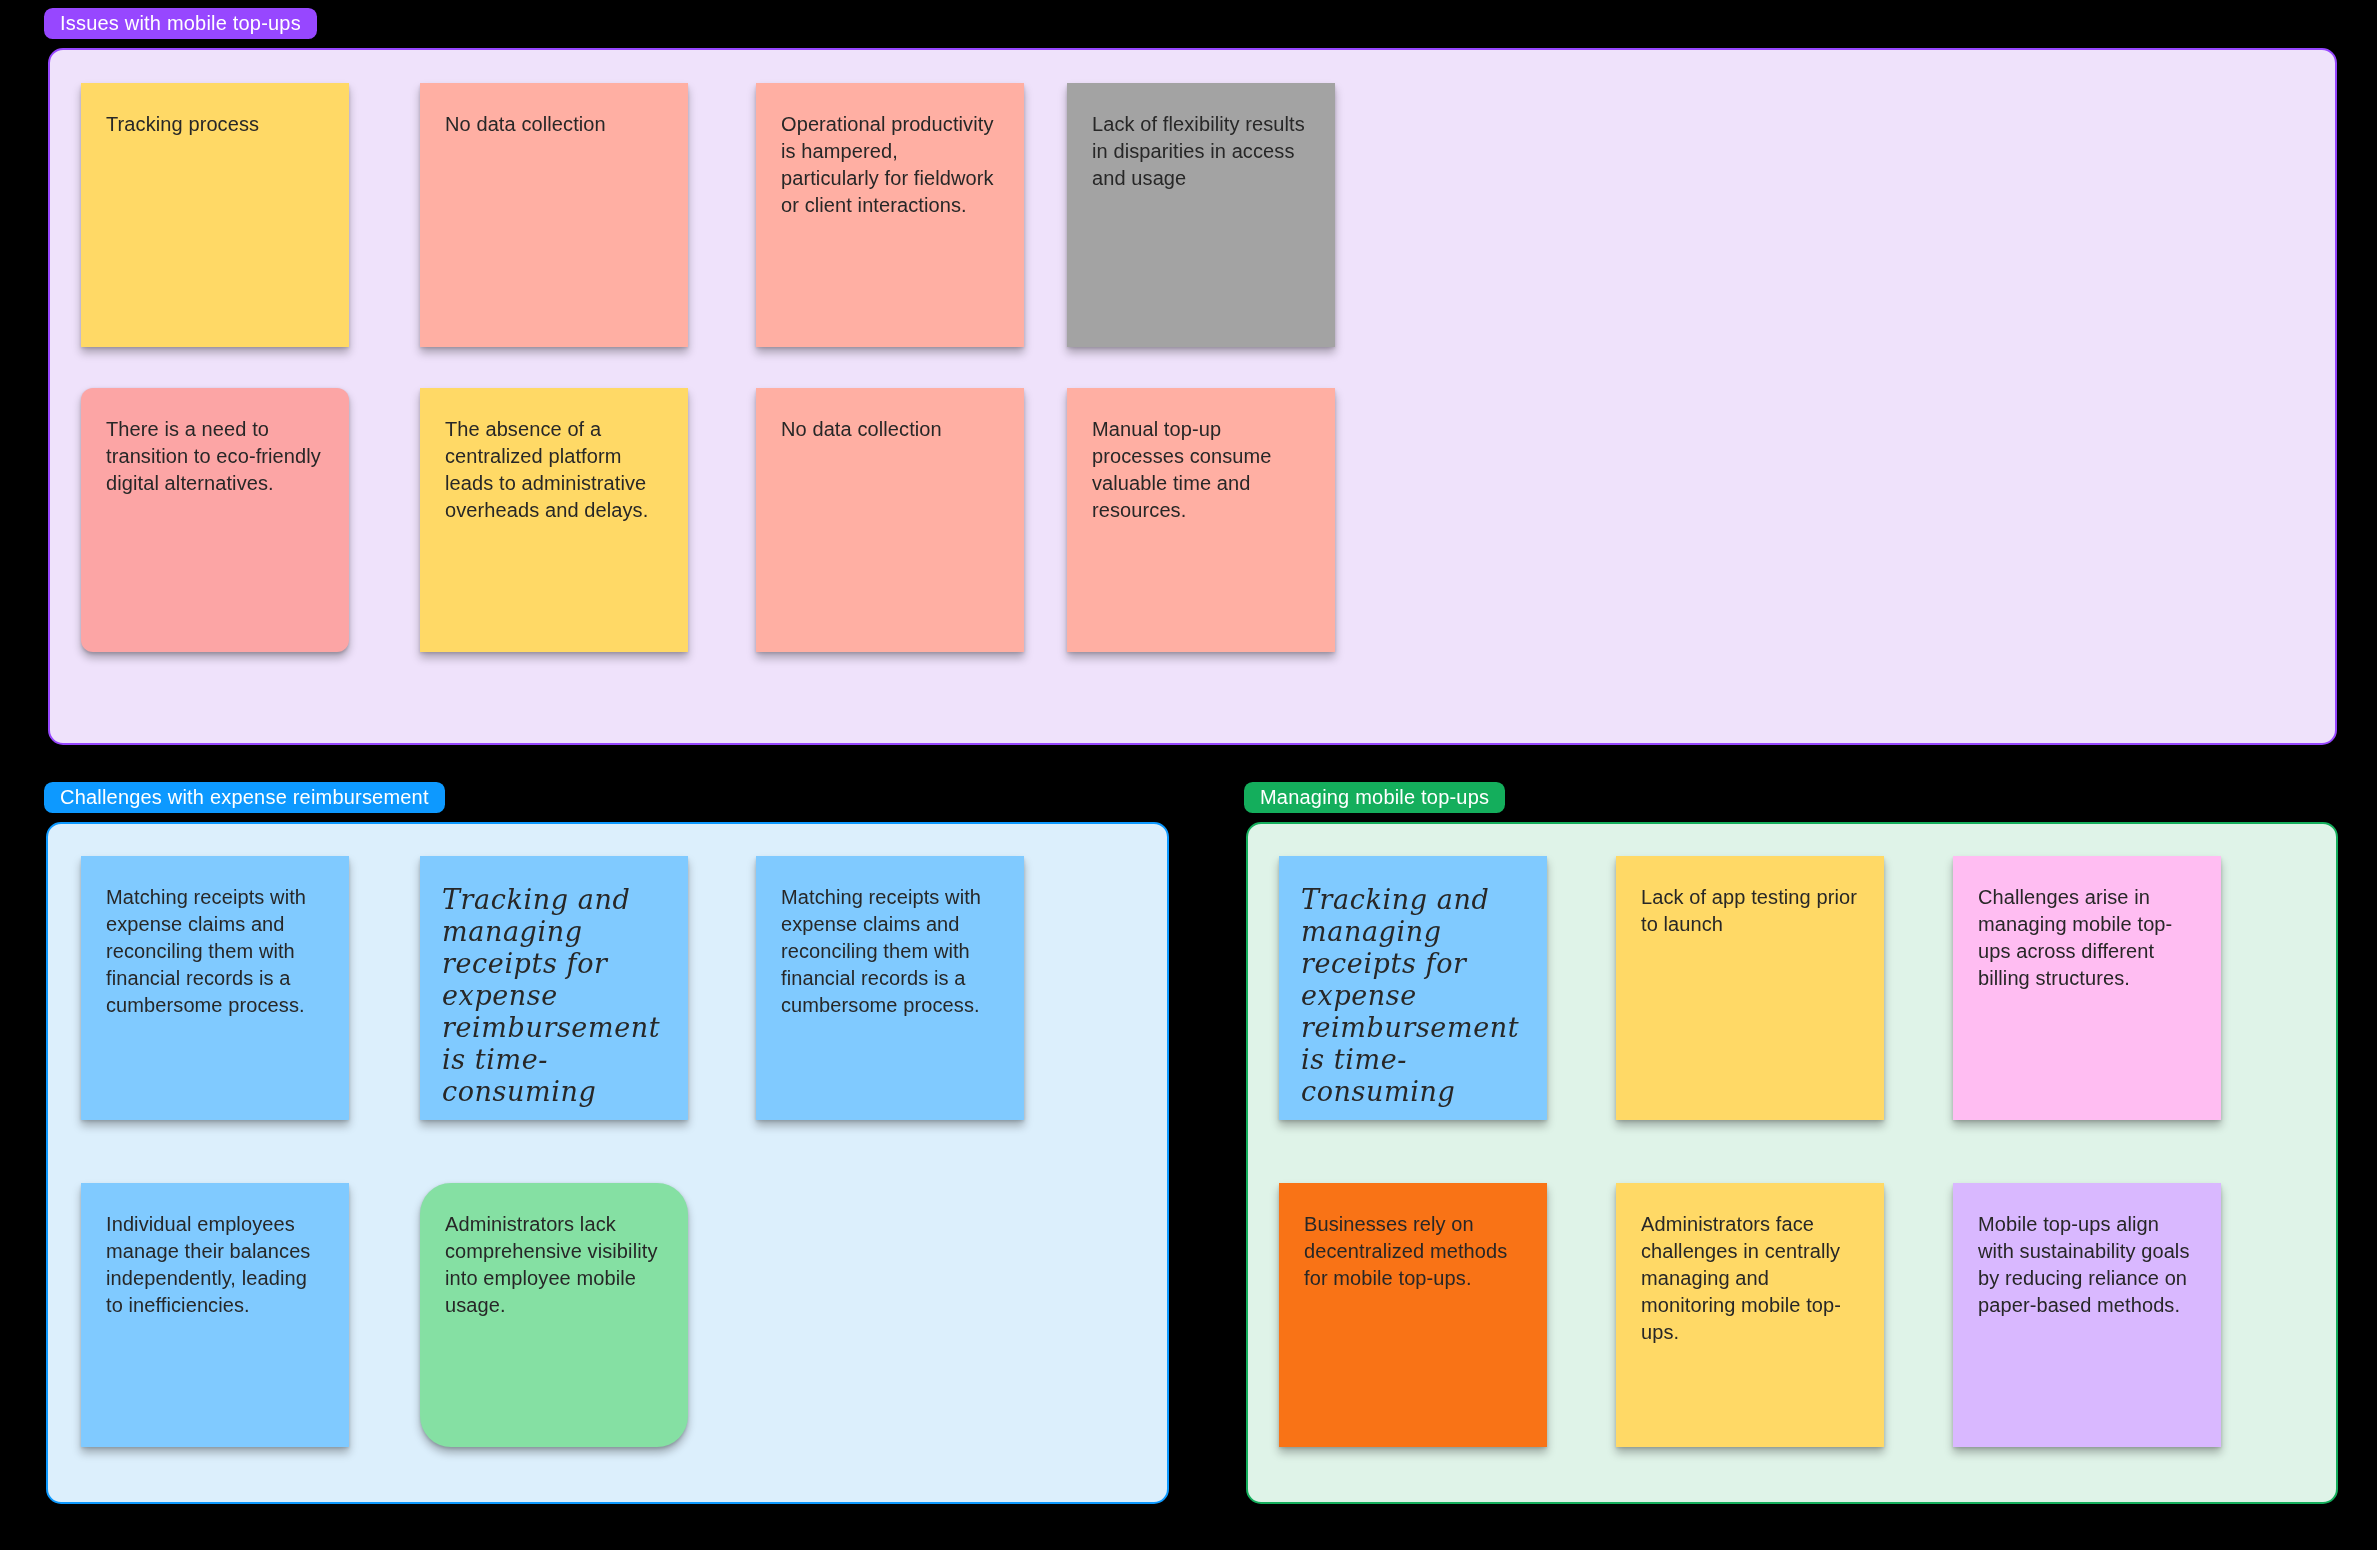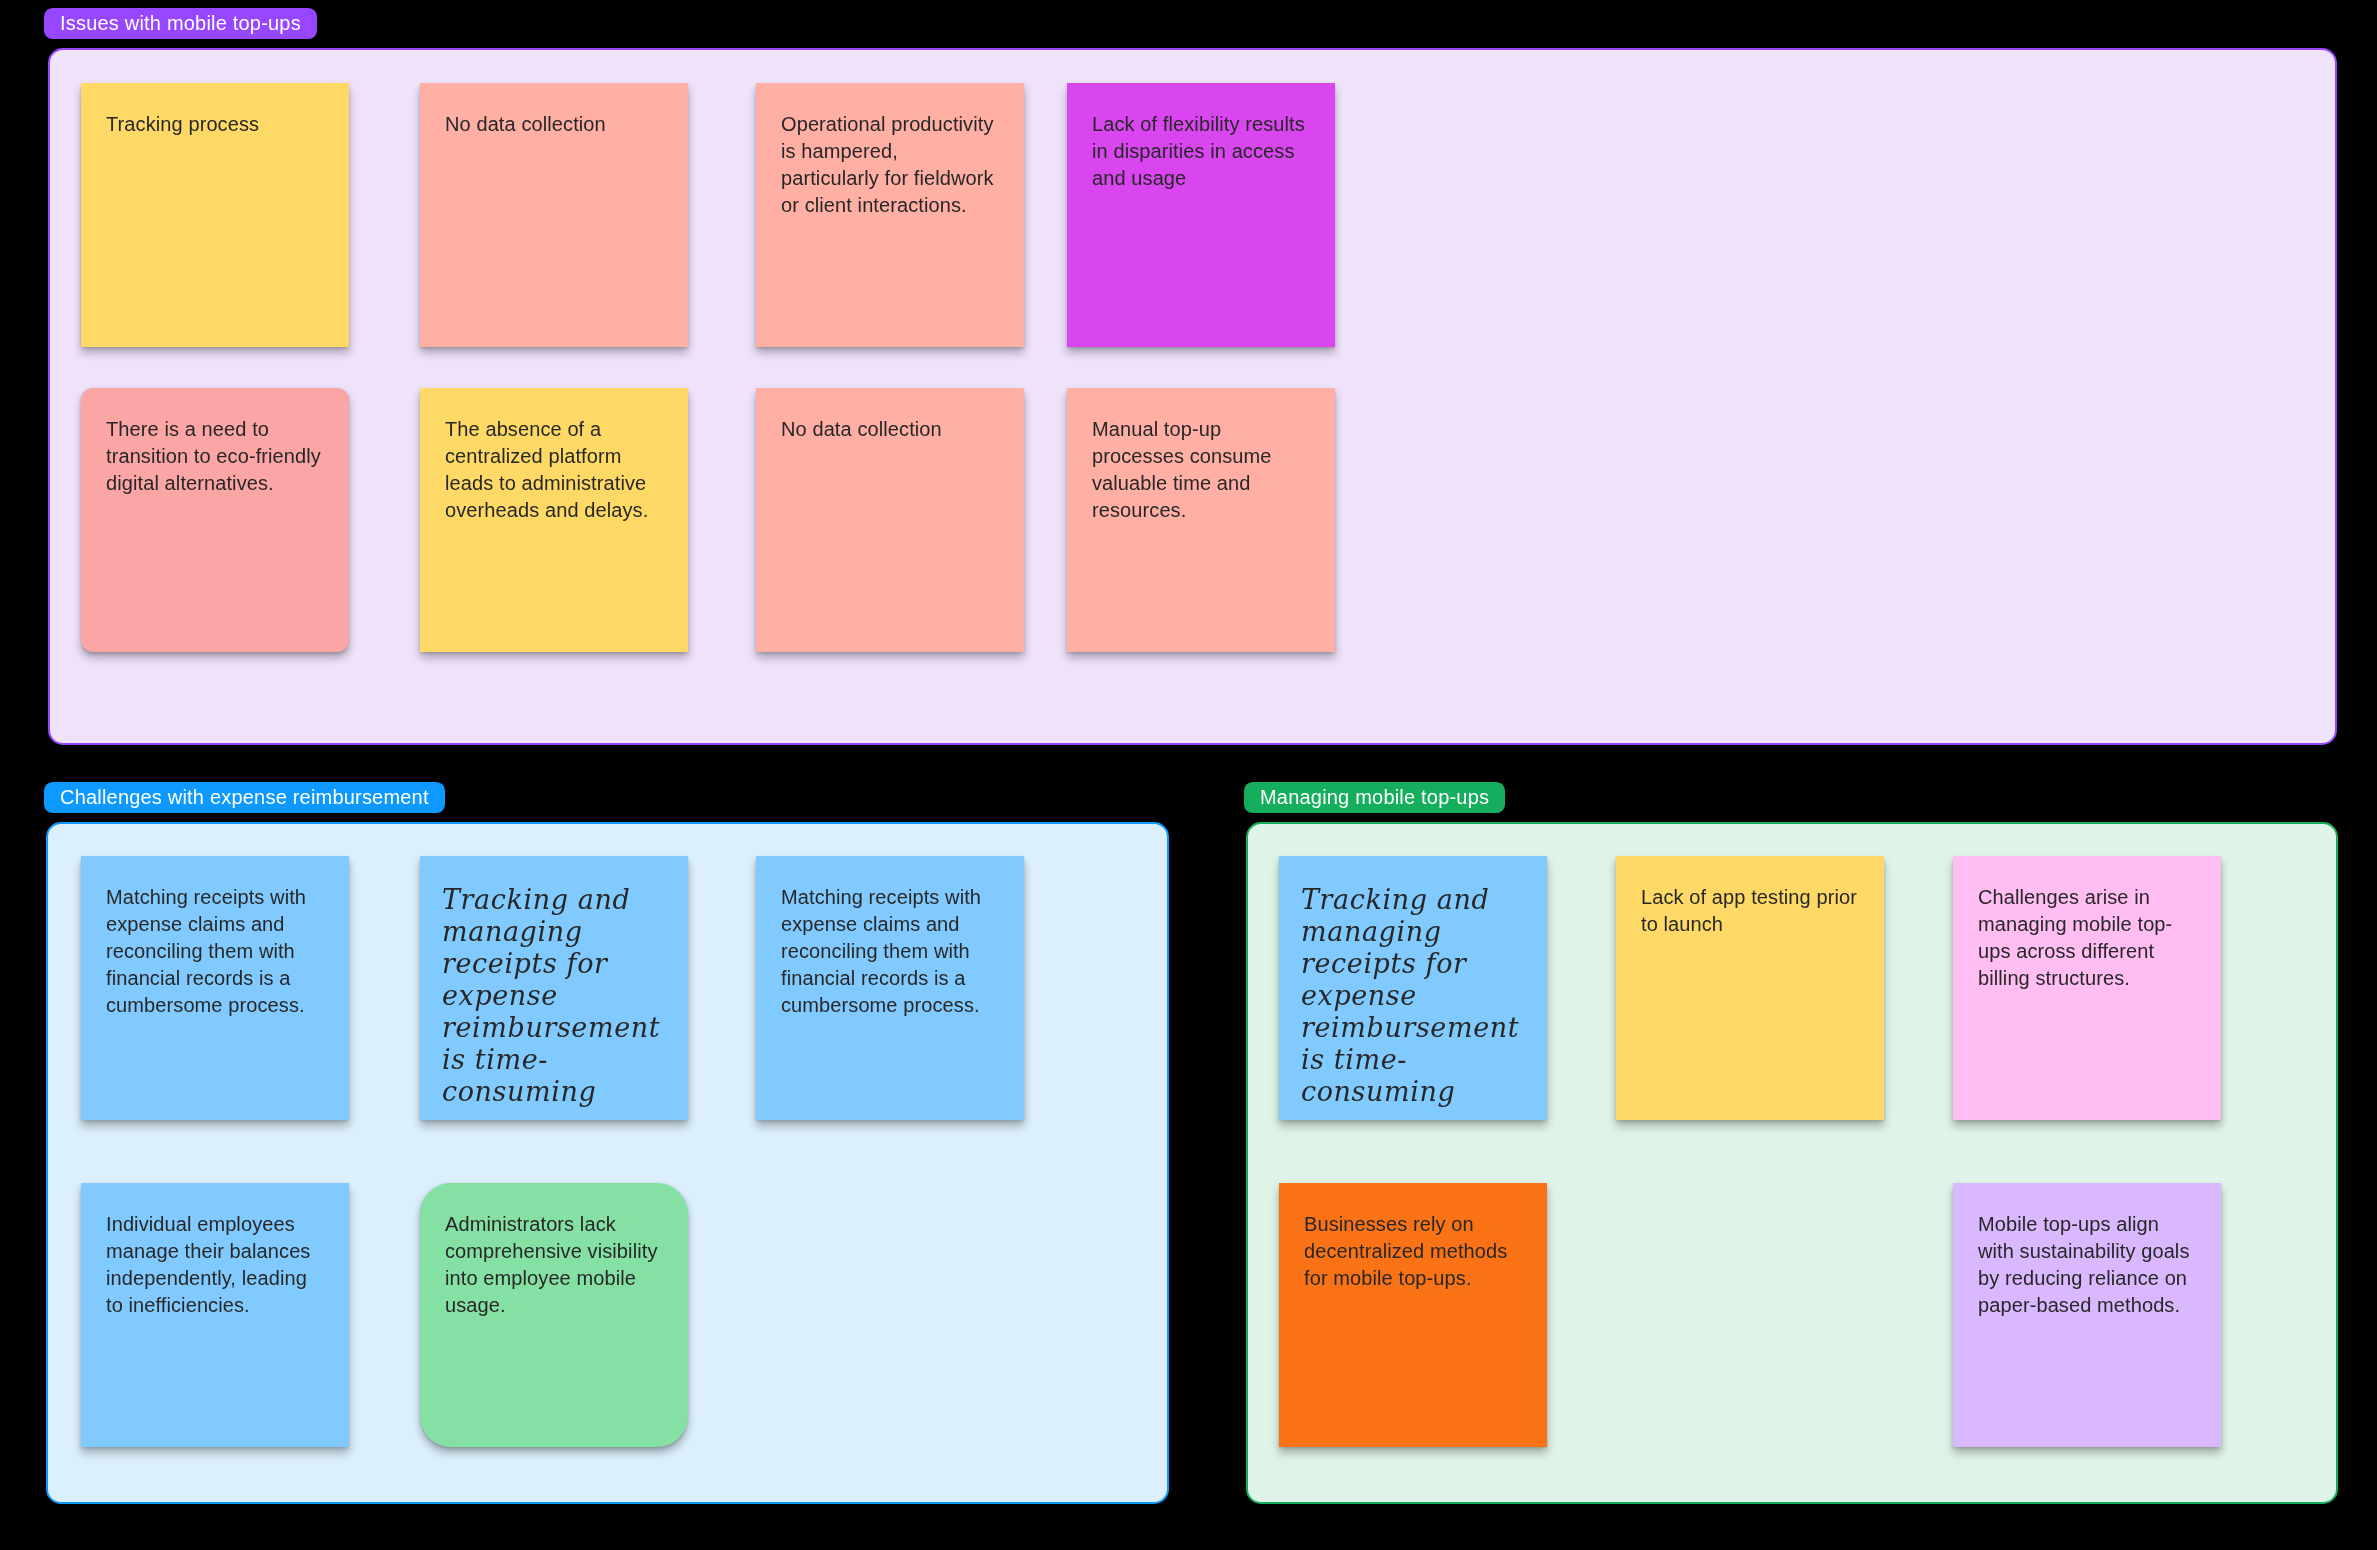--- a/index.html
+++ b/index.html
@@ -63,21 +63,21 @@
 
     <div class="note" style="left: 31px; top: 33px; background-color: rgb(255, 217, 102);">
       <div class="note-text">Tracking process</div>
     </div>
     <div class="note" style="left: 370px; top: 33px; background-color: rgb(255, 175, 163);">
       <div class="note-text">No data collection</div>
     </div>
     <div class="note" style="left: 706px; top: 33px; background-color: rgb(255, 175, 163);">
       <div class="note-text">Operational productivity is hampered, particularly for fieldwork or client interactions.</div>
     </div>
-    <div class="note" style="left: 1017px; top: 33px; background-color: #d946ef;">
+    <div class="note" style="left: 1017px; top: 33px; background-color: #a3a3a3;">
       <div class="note-text">Lack of flexibility results in disparities in access and usage</div>
     </div>
 
     <div class="note" style="left: 31px; top: 338px; background-color: #fca5a5; border-radius: 12px;">
       <div class="note-text">There is a need to transition to eco-friendly digital alternatives.</div>
     </div>
     <div class="note" style="left: 370px; top: 338px; background-color: rgb(255, 217, 102);">
       <div class="note-text">The absence of a centralized platform leads to administrative overheads and delays.</div>
     </div>
     <div class="note" style="left: 706px; top: 338px; background-color: rgb(255, 175, 163);">
@@ -120,19 +120,22 @@
     <div class="note" style="left: 368px; top: 32px; background-color: rgb(255, 217, 102);">
       <div class="note-text">Lack of app testing prior to launch</div>
     </div>
     <div class="note" style="left: 705px; top: 32px; background-color: rgb(255, 189, 242);">
       <div class="note-text">Challenges arise in managing mobile top-ups across different billing structures.</div>
     </div>
 
     <div class="note" style="left: 31px; top: 359px; background-color: #f97316;">
       <div class="note-text">Businesses rely on decentralized methods for mobile top-ups.</div>
     </div>
+    <div class="note" style="left: 368px; top: 359px; background-color: rgb(255, 217, 102);">
+      <div class="note-text">Administrators face challenges in centrally managing and monitoring mobile top-ups.</div>
+    </div>
     <div class="note" style="left: 705px; top: 359px; background-color: rgb(217, 184, 255);">
       <div class="note-text">Mobile top-ups align with sustainability goals by reducing reliance on paper-based methods.</div>
     </div>
   </div>
 
 </div>
 
 
 </body></html>

